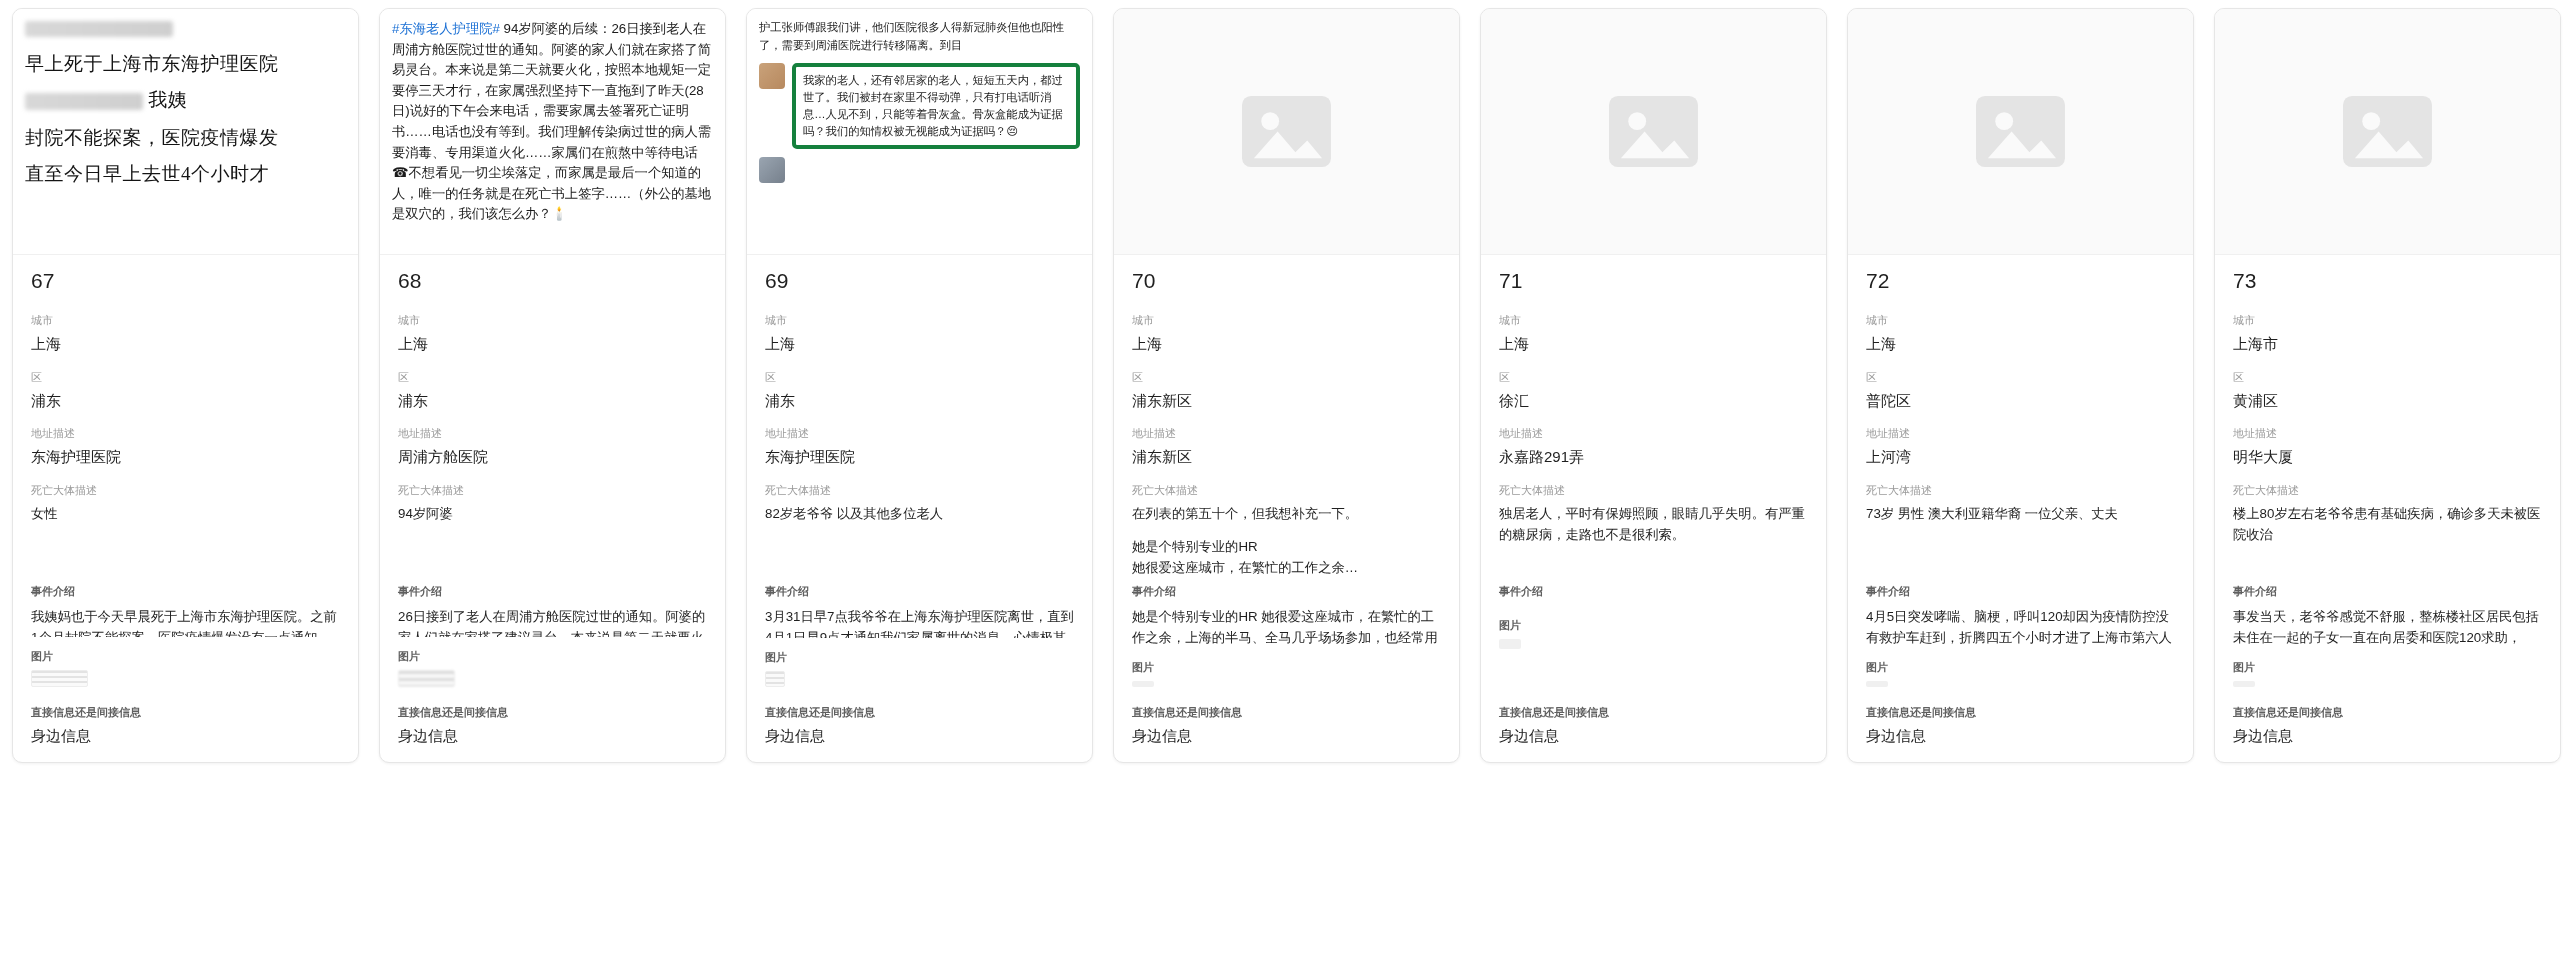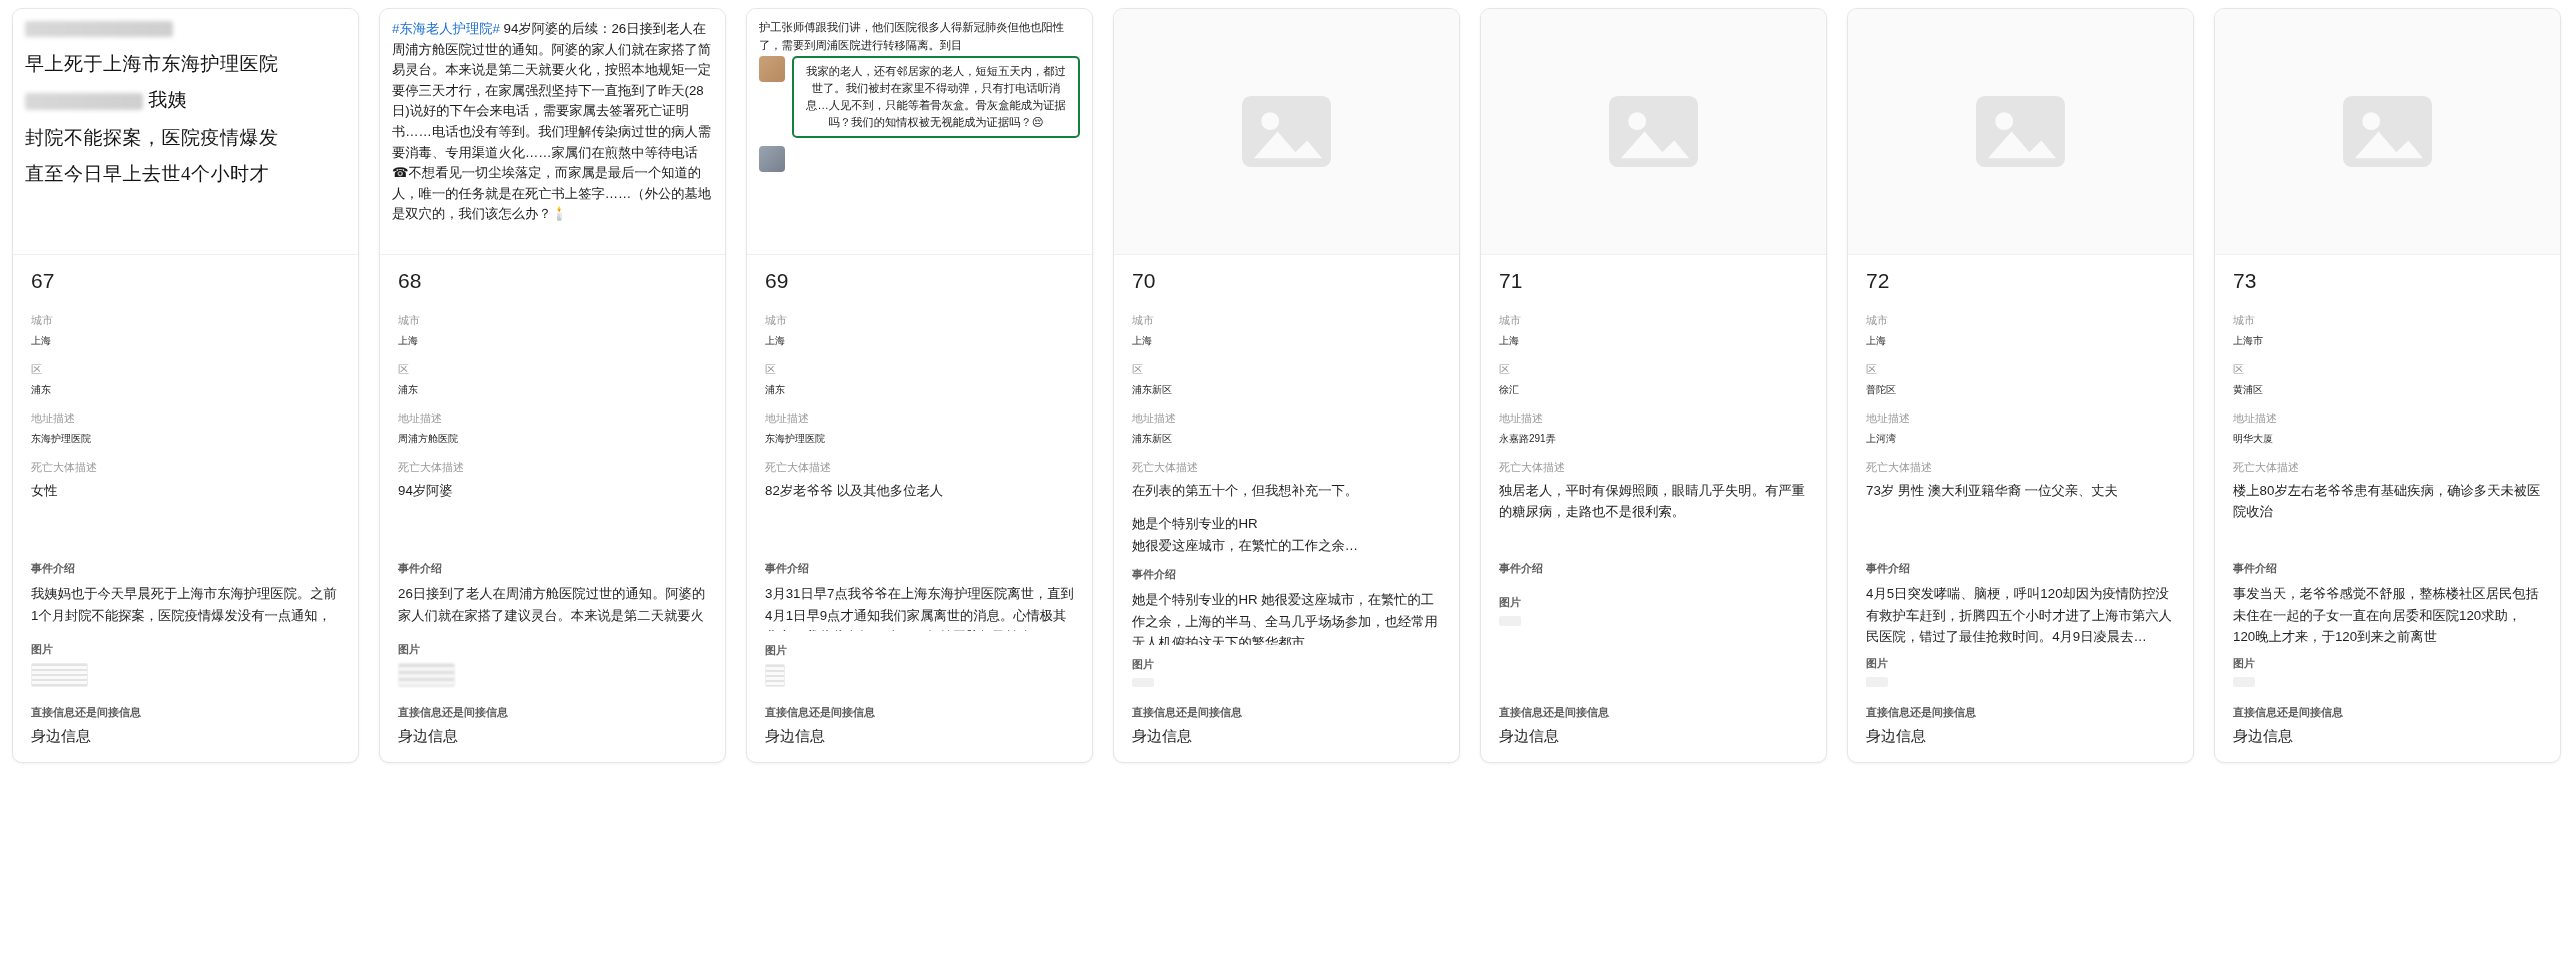--- a/index.html
+++ b/index.html
@@ -87,27 +87,26 @@
   }
   .avatar {
     width: 26px; height: 26px; flex: 0 0 26px;
     border-radius: 4px;
     background: linear-gradient(135deg,#c9a27a,#b7895f);
     filter: blur(0.6px);
   }
   .avatar.alt { background: linear-gradient(135deg,#9aa5b1,#76808c); }
   .bubble {
     background: #ffffff;
-    border: 2px solid #15803d;
+    border: 4px solid #15803d;
     border-radius: 5px;
     padding: 5px 7px;
     font-size: 11.3px;
     line-height: 1.5;
     color: #1b1b1b;
-    text-align: center;
   }
   .plain-note {
     font-size: 11.3px;
     line-height: 1.55;
     color: #1b1b1b;
   }
   .card-body {
     padding: 14px 18px 8px 18px;
     display: flex;
     flex-direction: column;
@@ -120,21 +119,21 @@
     font-weight: 400;
     margin-bottom: 20px;
   }
   .field { margin-bottom: 14px; }
   .field-label {
     font-size: 11px;
     color: #9a9a9a;
     margin-bottom: 5px;
   }
   .field-value {
-    font-size: 10px;
+    font-size: 15px;
     color: #1f1f1f;
     line-height: 1.5;
   }
   .field-value.small {
     font-size: 13.3px;
     line-height: 1.6;
   }
   .desc-block {
     min-height: 77px;
   }
@@ -276,21 +275,21 @@
       </div>
       <div class="card-footer">
         <div class="footer-label">直接信息还是间接信息</div>
         <div class="footer-value">身边信息</div>
       </div>
     </div>
 
     <div class="card">
       <div class="card-media">
         <div class="media-text">
-          <div class="plain-note" style="margin-bottom:2px;">护工张师傅跟我们讲，他们医院很多人得新冠肺炎但他也阳性了，需要到周浦医院进行转移隔离。到目</div>
+          <div class="plain-note" style="margin-bottom:9px;">护工张师傅跟我们讲，他们医院很多人得新冠肺炎但他也阳性了，需要到周浦医院进行转移隔离。到目</div>
           <div class="chat-row">
             <div class="avatar"></div>
             <div class="bubble">我家的老人，还有邻居家的老人，短短五天内，都过世了。我们被封在家里不得动弹，只有打电话听消息…人见不到，只能等着骨灰盒。骨灰盒能成为证据吗？我们的知情权被无视能成为证据吗？😔</div>
           </div>
           <div class="chat-row">
             <div class="avatar alt"></div>
           </div>
         </div>
       </div>
       <div class="card-body">

